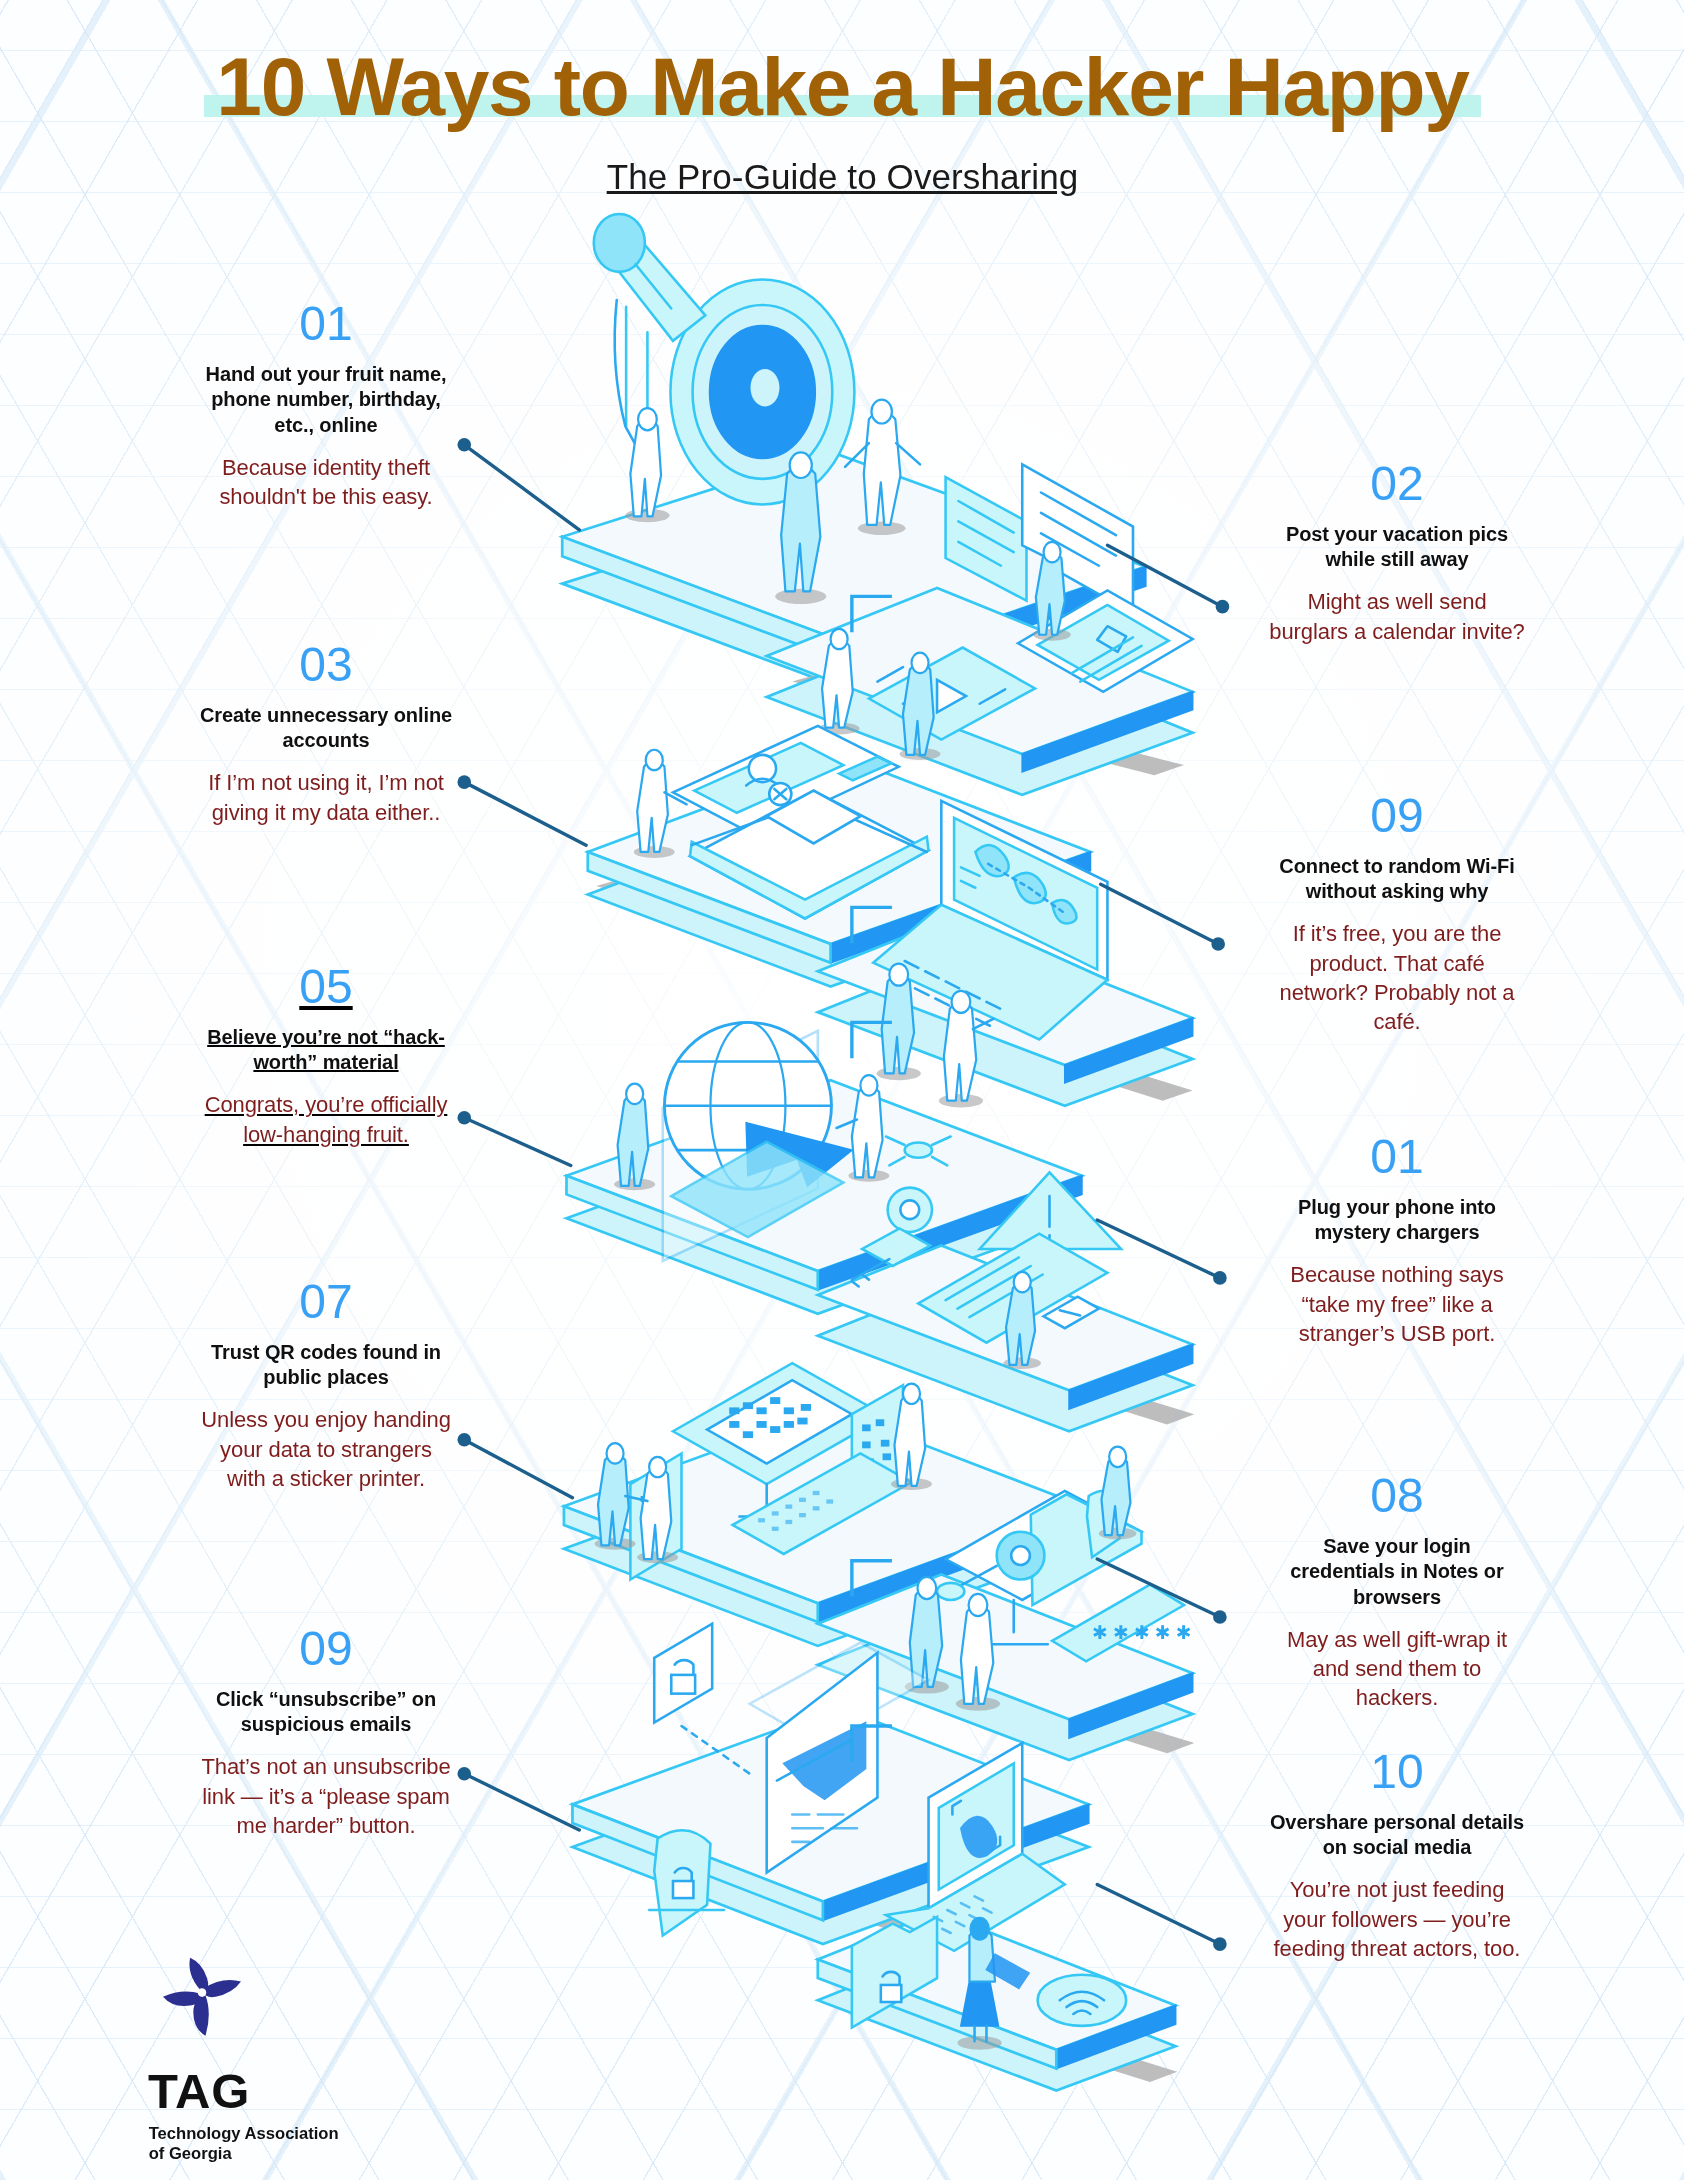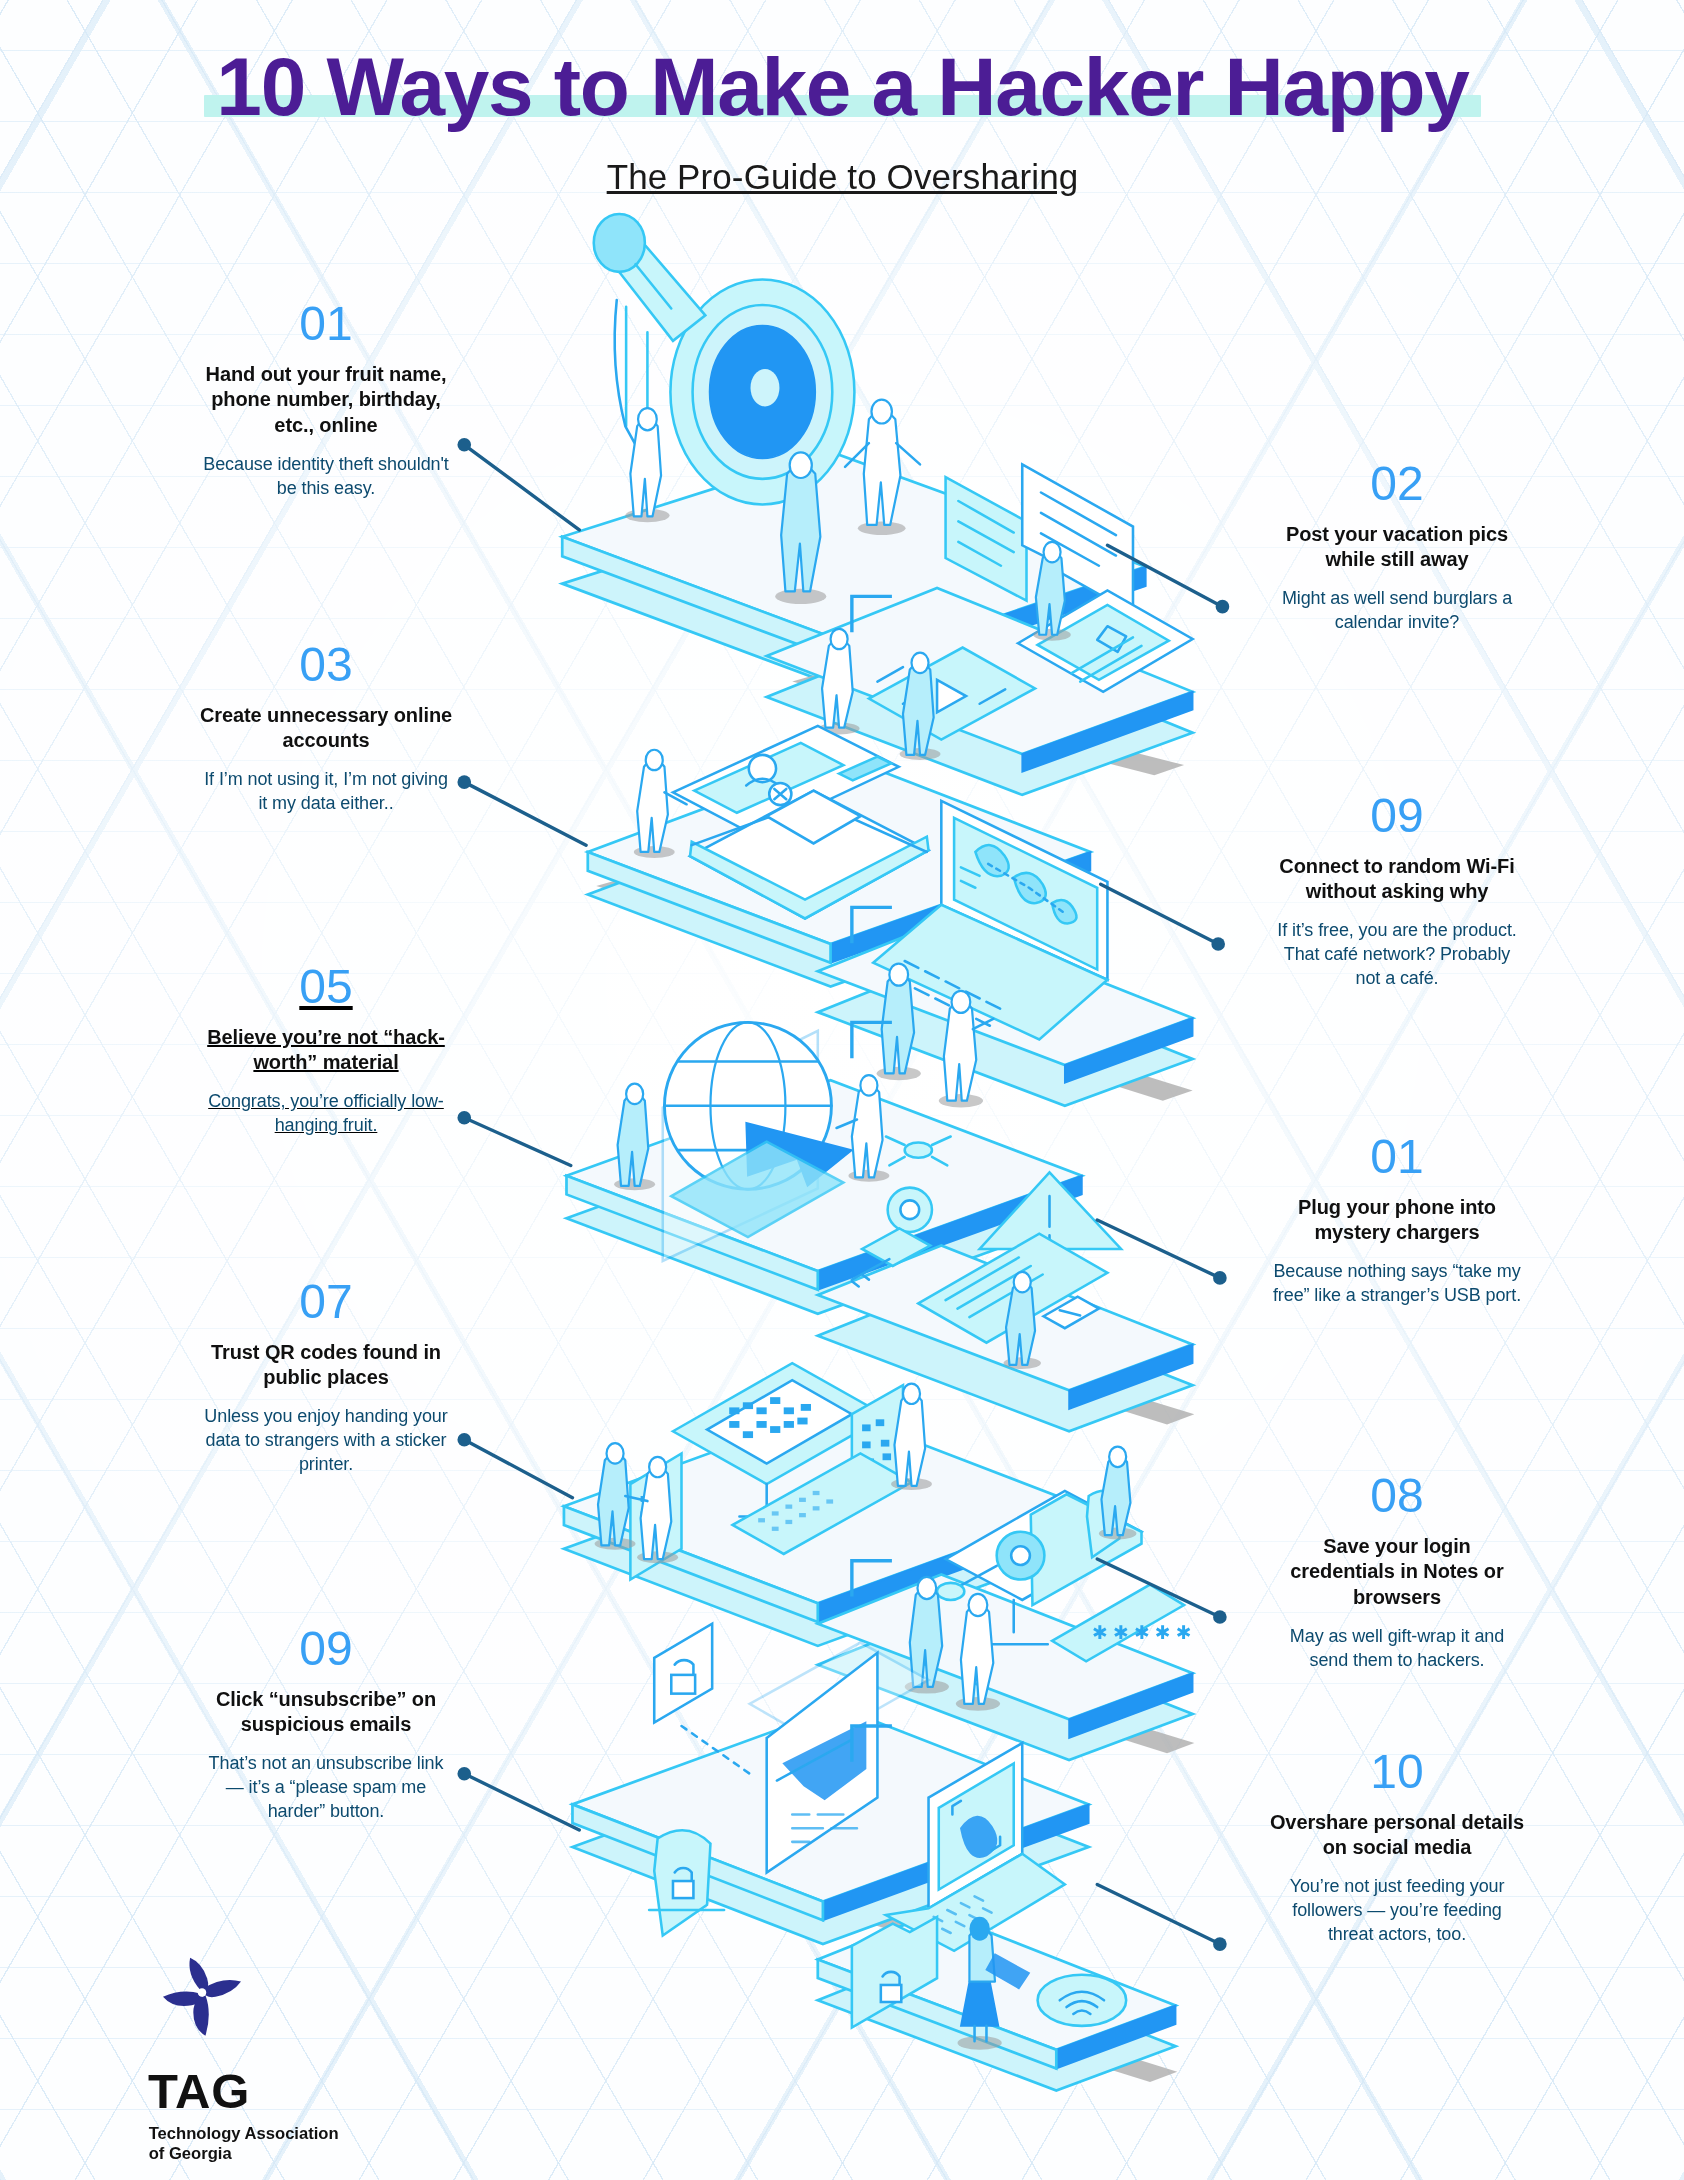--- a/index.html
+++ b/index.html
@@ -41,21 +41,21 @@
   #header { position: absolute; top: 0; left: 0; width: 1685px; z-index: 12; text-align: center; }
 
   #title-wrap { position: relative; display: inline-block; margin-top: 44px; }
   #title-highlight {
     position: absolute; left: -12px; right: -12px; bottom: 13.6px; height: 22px;
     background: #bff3ee; z-index: 0; border-radius: 0.9px;
   }
   #main-title {
     position: relative; z-index: 1;
     font-size: 82px; font-weight: 700; letter-spacing: -1.3px;
-    color: #4c1d95; line-height: 1.06;
+    color: #a16207; line-height: 1.06;
     font-family: "Liberation Sans", sans-serif;
   }
   #subtitle {
     margin-top: 25.6px; font-size: 35px; font-weight: 400; color: #1a1a1a;
     letter-spacing: 0.1px;
     text-decoration: underline;
   }
 
   
   #connectors { position: absolute; inset: 0; z-index: 6; pointer-events: none; }
@@ -70,21 +70,21 @@
   .item-num {
     font-size: 48px; font-weight: 400; color: #38a0f5;
     line-height: 1; letter-spacing: 0px; margin-bottom: 13.6px;
     font-family: "Liberation Sans", sans-serif;
   }
   .item-head {
     font-size: 20px; font-weight: 700; color: #101010;
     line-height: 1.28; margin-bottom: 14.5px; letter-spacing: -0.1px;
   }
   .item-body {
-    font-size: 18px; font-weight: 400; color: #0c4a6e;
+    font-size: 22px; font-weight: 400; color: #7f1d1d;
     line-height: 1.33; letter-spacing: -0.1px;
   }
 
   
   #tag-logo { position: absolute; left: 147px; top: 1951px; z-index: 11; width: 247px; }
   #tag-mark { width: 106px; height: 95px; display: block; margin-left: 1.7px; }
   #tag-word {
     font-size: 49px; font-weight: 700; color: #111; letter-spacing: 0.9px;
     line-height: 1; margin-top: 21px; margin-left: 0.9px;
   }

